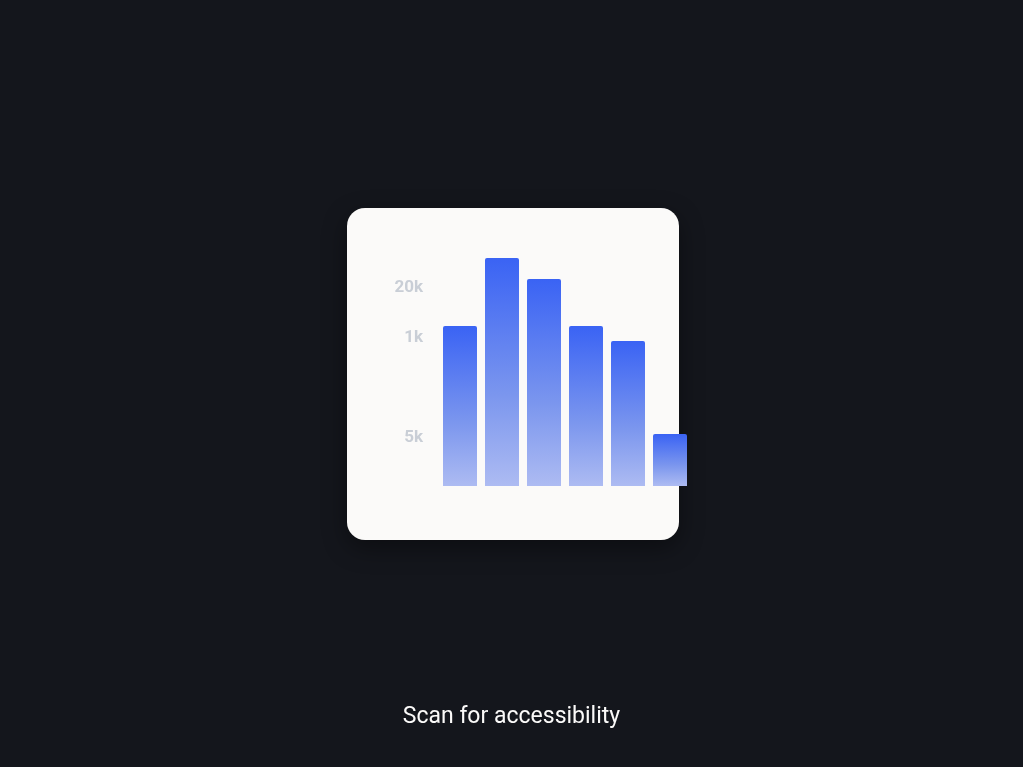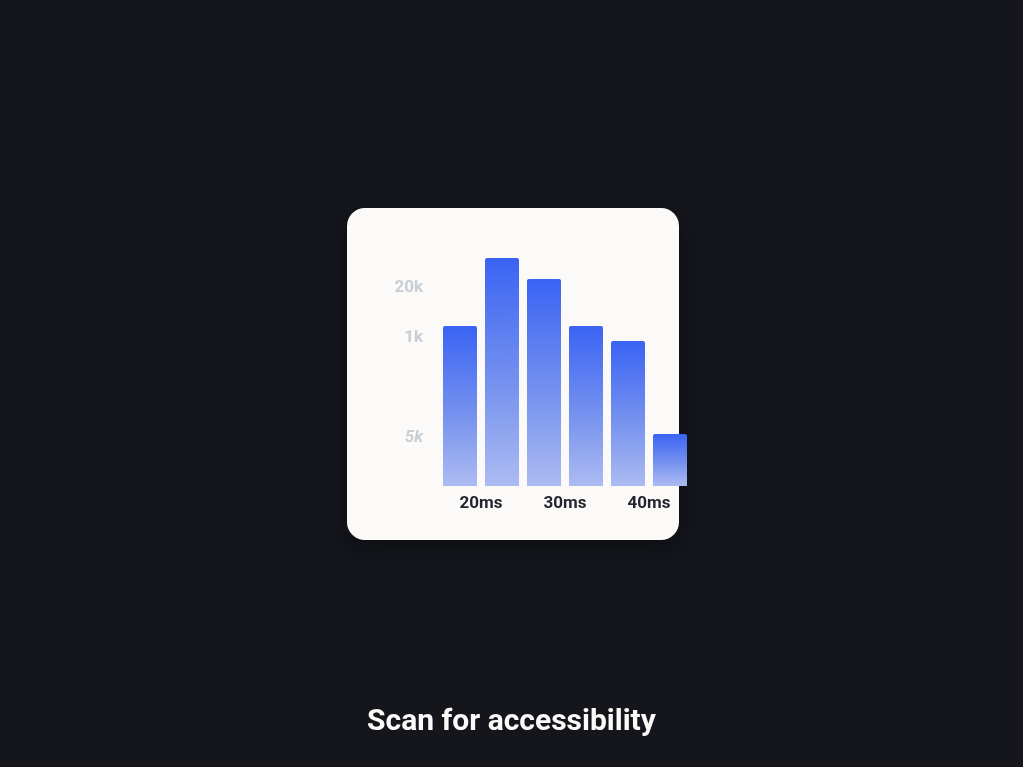--- a/index.html
+++ b/index.html
@@ -77,43 +77,38 @@
       font-weight: 700;
       white-space: nowrap;
     }
     .footer-text {
       position: absolute;
       left: 0;
       right: 0;
       top: 702px;
       text-align: center;
       color: #fbfaf9;
-      font-size: 30px;
-      font-weight: 700;
+      font-size: 23px;
+      font-weight: 400;
     }
   </style>
 </head>
 <body>
 
 <div class="card">
   <div class="chart-body">
     <div class="y-axis" id="y-axis">
         <div class="y-tick" style="top: 13.0435%;">20k</div>
         <div class="y-tick" style="top: 34.7826%;">1k</div>
-        <div class="y-tick" style="top: 78.2609%; font-style: italic;">5k</div>
+        <div class="y-tick" style="top: 78.2609%;">5k</div>
       </div>
     <div class="plot-area" id="plot-area">
         <div class="bar" style="height: 67.3913%;"></div>
         <div class="bar" style="height: 95.6522%;"></div>
         <div class="bar" style="height: 86.9565%;"></div>
         <div class="bar" style="height: 67.3913%;"></div>
         <div class="bar" style="height: 60.8696%;"></div>
         <div class="bar" style="height: 21.7391%;"></div>
       </div>
-    <div class="x-axis" id="x-axis">
-        <div class="x-tick" style="left: 38px;">20ms</div>
-        <div class="x-tick" style="left: 122px;">30ms</div>
-        <div class="x-tick" style="left: 206px;">40ms</div>
-      </div>
   </div>
 </div>
 
 <div class="footer-text">Scan for accessibility</div>
 
 </body></html>

